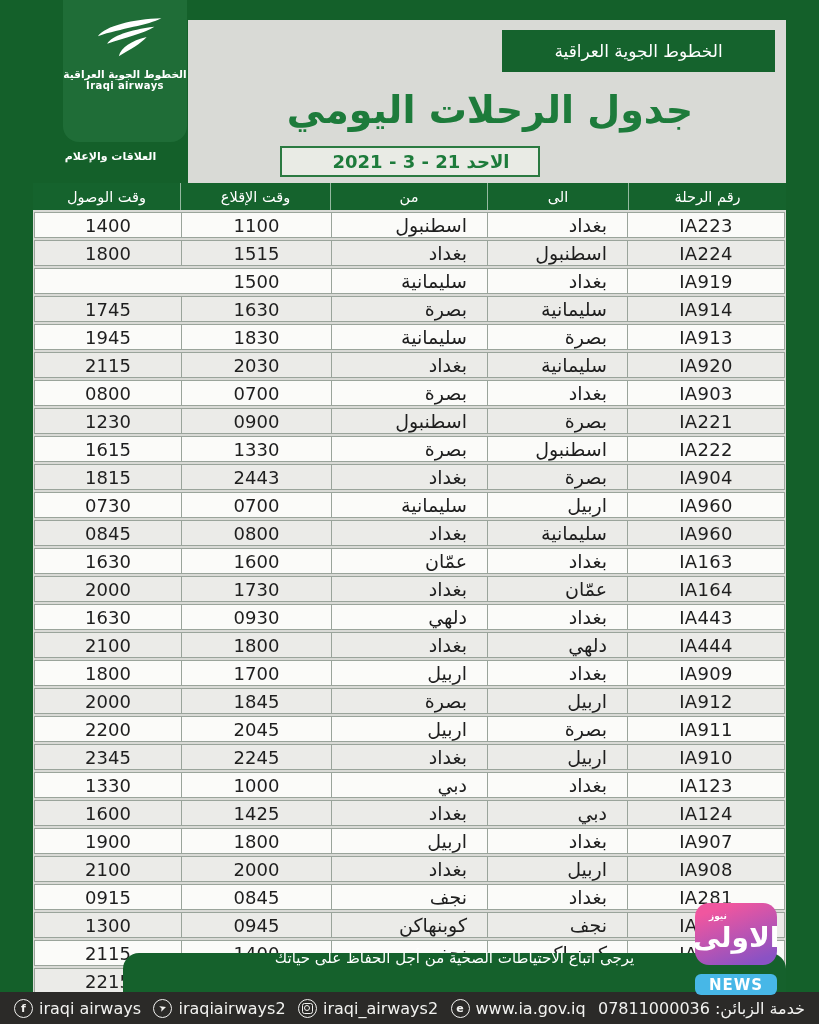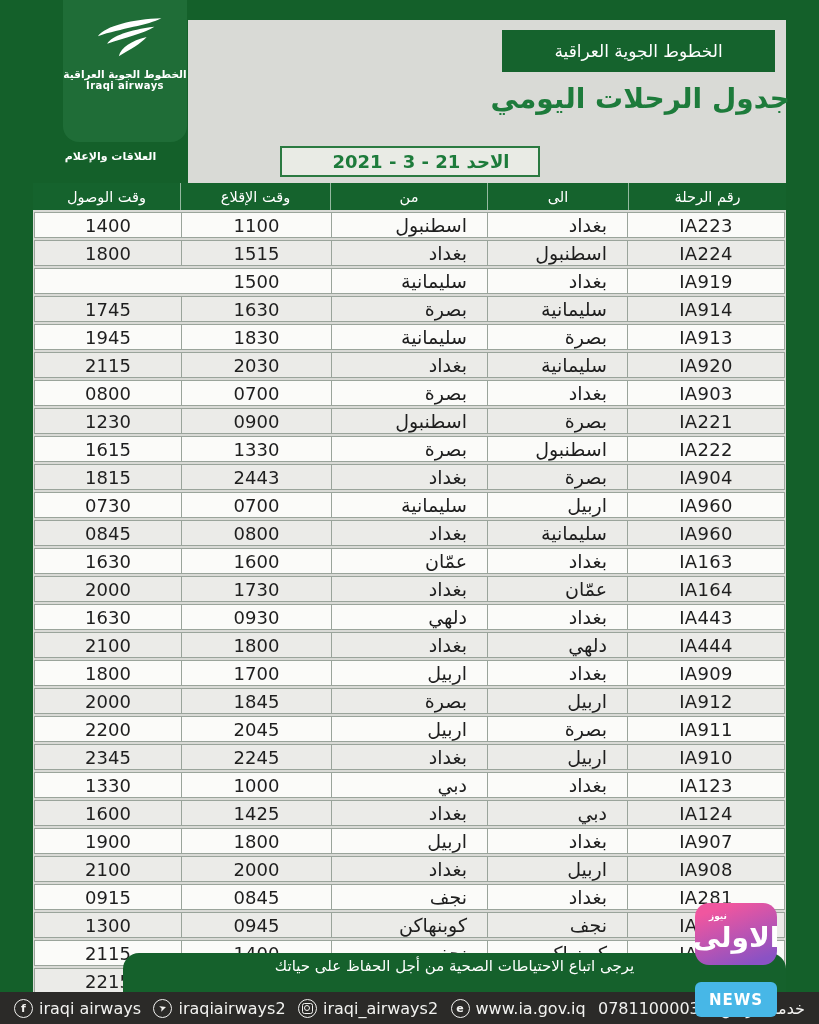--- a/index.html
+++ b/index.html
@@ -13,22 +13,22 @@
             border-radius:0 0 16px 16px;z-index:5;display:flex;flex-direction:column;align-items:center;}
   .logo-box svg{margin-top:16px;}
   .logo-ar{font-size:10.5px;font-weight:bold;color:#fff;margin-top:4px;white-space:nowrap;}
   .logo-en{font-size:10px;color:#fff;font-weight:bold;letter-spacing:.4px;}
   .dept{position:absolute;left:33px;top:150px;width:155px;text-align:center;color:#fff;
         font-weight:bold;font-size:11px;z-index:6;}
 
   
   .badge{position:absolute;left:502px;top:30px;width:273px;height:42px;background:#15632d;
          color:#fff;display:flex;align-items:center;justify-content:center;font-size:17px;}
-  .title{position:absolute;left:190px;top:82px;width:600px;text-align:right;
-         font-size:28px;font-weight:bold;color:#1d7b3b;direction:rtl;}
+  .title{position:absolute;left:190px;top:88px;width:600px;text-align:center;
+         font-size:38px;font-weight:bold;color:#1d7b3b;direction:rtl;}
   .datebox{position:absolute;left:280px;top:146px;width:260px;height:31px;background:#e9ebe5;
            border:2px solid #2b7a41;display:flex;align-items:center;justify-content:center;
            color:#1d7b3b;font-weight:bold;font-size:18px;direction:rtl;box-sizing:border-box;padding-left:22px;}
 
   
   .thead{position:absolute;left:33px;top:183px;width:753px;height:27px;background:#15632d;
          display:grid;grid-template-columns:157px 141px 157px 150px 148px;direction:rtl;}
   .hcell{display:flex;align-items:center;justify-content:center;color:#fff;font-size:14.5px;
          border-inline-start:1px solid rgba(255,255,255,.55);}
   .hcell:first-child{border-inline-start:none;}
@@ -39,41 +39,41 @@
   .tcell{display:flex;align-items:center;justify-content:center;font-size:18px;color:#1e1e1e;
          border-inline-start:1px solid #9aa49b;overflow:hidden;}
   .tcell:first-child{border-inline-start:none;}
   .tcell.c1,.tcell.c2{justify-content:flex-start;padding-right:20px;font-size:19px;}
   .tcell.c0{letter-spacing:.3px;}
   .trow.last .c0{transform:translateX(-18px);}
 
   
   .notice{position:absolute;left:123px;top:953px;width:663px;height:39px;background:#15612c;
           border-radius:16px 16px 0 0;color:#fff;font-size:15px;display:flex;
-          align-items:flex-end;justify-content:center;padding-bottom:17px;box-sizing:border-box;direction:rtl;}
+          align-items:flex-end;justify-content:center;padding-bottom:25px;box-sizing:border-box;direction:rtl;}
 
   
   .footer{position:absolute;left:0;top:992px;width:819px;height:32px;background:#2b2a28;
           display:flex;align-items:center;justify-content:space-between;padding:0 14px;
           box-sizing:border-box;direction:ltr;color:#f2f2f0;font-size:16px;z-index:40;}
   .fitem{display:flex;align-items:center;gap:6px;white-space:nowrap;}
   .cicon{width:19px;height:19px;border:1.5px solid #f2f2f0;border-radius:50%;display:flex;
          align-items:center;justify-content:center;font-size:11px;font-weight:bold;box-sizing:border-box;flex:none;}
   .tg{font-size:9px;transform:rotate(-20deg);}
   .ig-inner{width:9px;height:9px;border:1.2px solid #f2f2f0;border-radius:2.5px;position:relative;}
   .ig-inner::after{content:'';position:absolute;inset:1.5px;border:1px solid #f2f2f0;border-radius:50%;}
   .cs{direction:rtl;gap:5px;}
 
   
   .watermark{position:absolute;left:695px;top:903px;width:82px;z-index:50;}
   .wm-box{width:82px;height:62px;border-radius:14px;background:linear-gradient(160deg,#f0569f 15%,#8a52c4 88%);
           display:flex;flex-direction:column;align-items:center;justify-content:center;color:#fff;position:relative;}
   .wm-small{position:absolute;top:8px;left:14px;font-size:9px;font-weight:bold;}
   .wm-main{font-size:28px;font-weight:bold;margin-top:6px;text-align:center;}
-  .wm-news{margin-top:17px;width:82px;height:35px;background:#47b7e7;border-radius:6px;color:#fff;
+  .wm-news{margin-top:9px;width:82px;height:21px;background:#47b7e7;border-radius:6px;color:#fff;
            font-weight:bold;font-size:15px;display:flex;align-items:center;justify-content:center;letter-spacing:1px;}
 </style>
 </head>
 <body>
 
 <div class="page">
   <div class="panel"></div>
 
   <div class="left-col"></div>
   <div class="logo-box">

